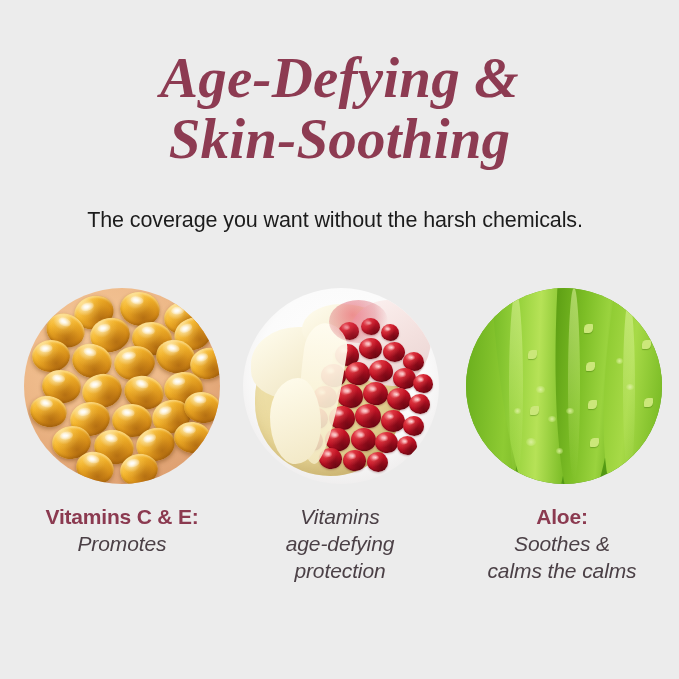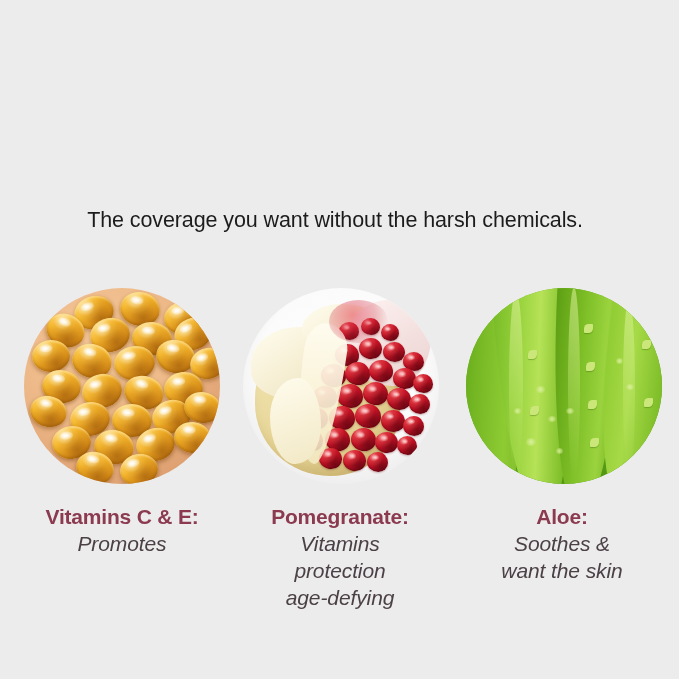--- a/index.html
+++ b/index.html
@@ -251,20 +251,24 @@
     line-height: 27px;
     letter-spacing: -0.1px;
   }
   .cap-body .ln { display: block; font-style: italic; }
 </style>
 </head>
 <body>
 
 <div class="page">
 
+  <div class="headline">
+    <span class="l1">Age-Defying &amp;</span>
+    <span class="l2">Skin-Soothing</span>
+  </div>
 
   <div class="subtitle">The coverage you want without the harsh chemicals.</div>
 
   <div class="circles">
 
     <div class="circle-wrap c1">
       <div class="circle">
         <div class="caps-bg"></div>
         <div id="capsule-field">
             <div class="capsule" style="left: 50px; top: 8px; width: 40px; height: 33px; transform: rotate(-18deg);"></div>
@@ -380,31 +384,30 @@
   <div class="captions">
 
     <div class="caption k1">
       <span class="cap-title">Vitamins C &amp; E:</span>
       <span class="cap-body">
         <span class="ln">Promotes</span>
       </span>
     </div>
 
     <div class="caption k2">
-      <span class="cap-title">Pomegranate:</span>
       <span class="cap-body">
         <span class="ln">Vitamins</span>
+        <span class="ln">age-defying</span>
         <span class="ln">protection</span>
-        <span class="ln">age-defying</span>
       </span>
     </div>
 
     <div class="caption k3">
       <span class="cap-title">Aloe:</span>
       <span class="cap-body">
         <span class="ln">Soothes &amp;</span>
-        <span class="ln">want the skin</span>
+        <span class="ln">calms the calms</span>
       </span>
     </div>
 
   </div>
 
 </div>
 
 </body></html>

